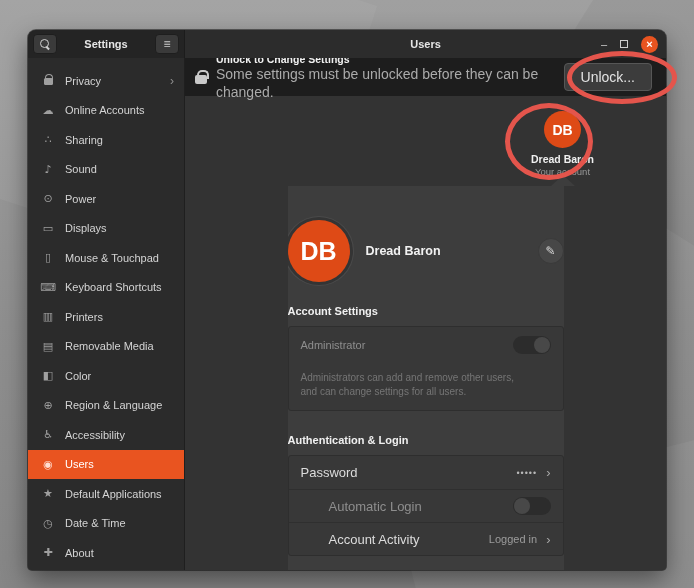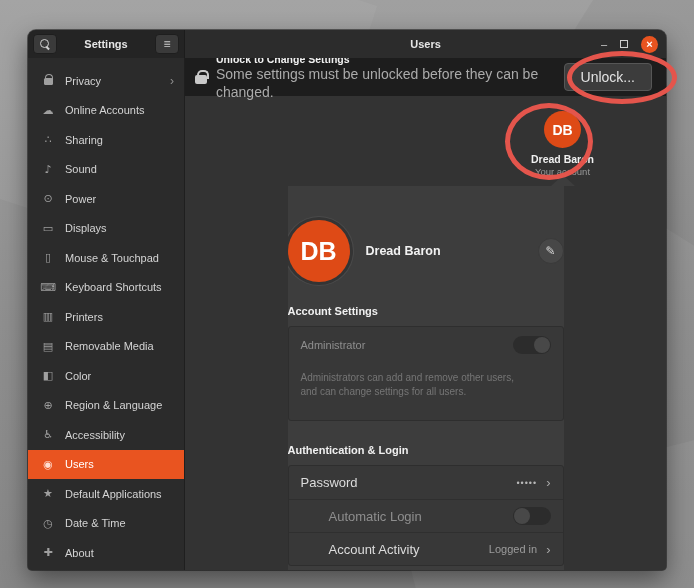--- a/index.html
+++ b/index.html
@@ -81,21 +81,21 @@
   .user-head { display:flex; align-items:center; }
   .big-av { width:62px; height:62px; border-radius:50%; background:#de4a16; color:#fff; flex:none;
             display:flex; align-items:center; justify-content:center; font-size:25px; font-weight:bold;
             box-shadow:0 0 0 3px #343434, 0 0 0 4px #4a4a4a; }
   .user-head .nm { margin-left:16px; color:#f2f2f2; font-size:12.5px; font-weight:bold; flex:1; }
   .edit-btn { width:26px; height:26px; border-radius:50%; background:#474747; border:1px solid #3a3a3a;
               color:#dcdcdc; display:flex; align-items:center; justify-content:center; font-size:12px; flex:none; }
 
   .sec-head { margin-top:23px; color:#f0f0f0; font-size:11px; font-weight:bold; }
   .card { margin-top:9px; background:#383838; border:1px solid #2e2e2e; border-radius:3px; }
-  .admin-card { padding:9px 12px 22px; }
+  .admin-card { padding:9px 12px 12px; }
   .admin-row { display:flex; align-items:center; justify-content:space-between; }
   .admin-row .lbl { color:#8e8e8e; font-size:11px; }
   .admin-desc { margin-top:17px; color:#757575; font-size:10px; line-height:1.35; max-width:215px; }
 
   .toggle { width:38px; height:18px; border-radius:9px; background:#2c2c2c; position:relative; flex:none; }
   .toggle .knob { position:absolute; top:1px; width:16px; height:16px; border-radius:50%; background:#484848; }
   .toggle.on .knob { right:1px; } .toggle.off .knob { left:1px; }
 
   .auth-card .row { height:33px; display:flex; align-items:center; justify-content:space-between; padding:0 12px; }
   .auth-card .row + .row { border-top:1px solid #2f2f2f;padding-left:40px; }

